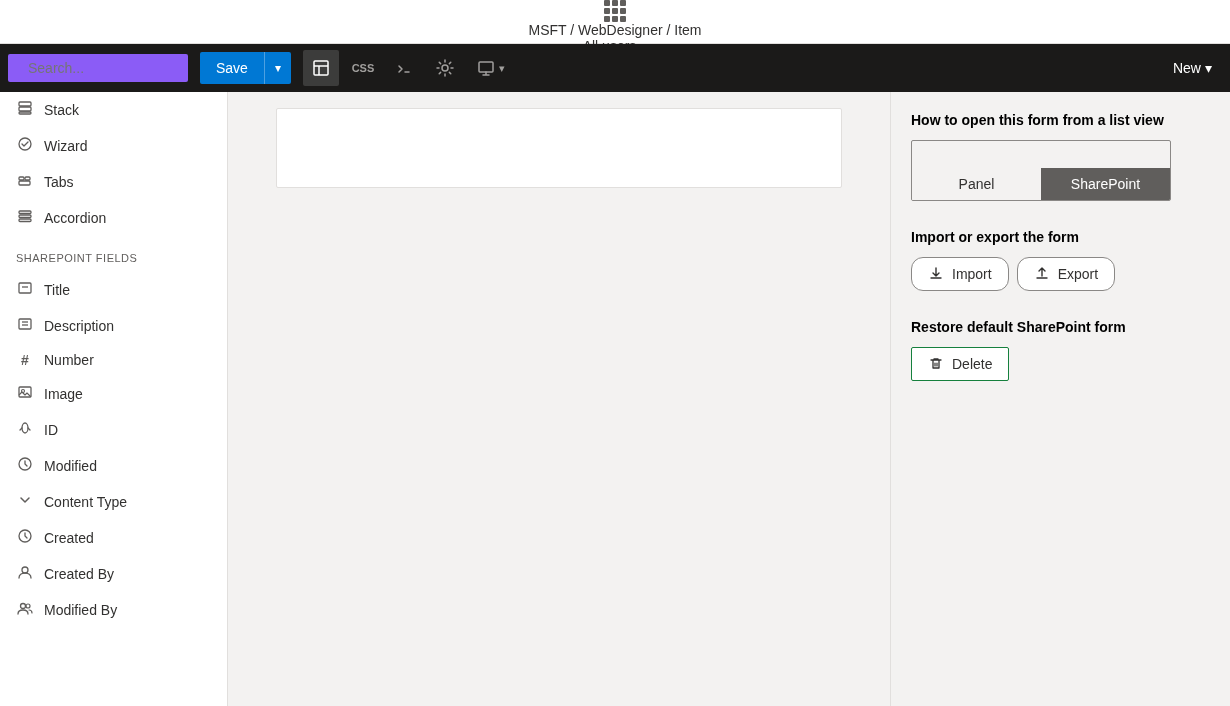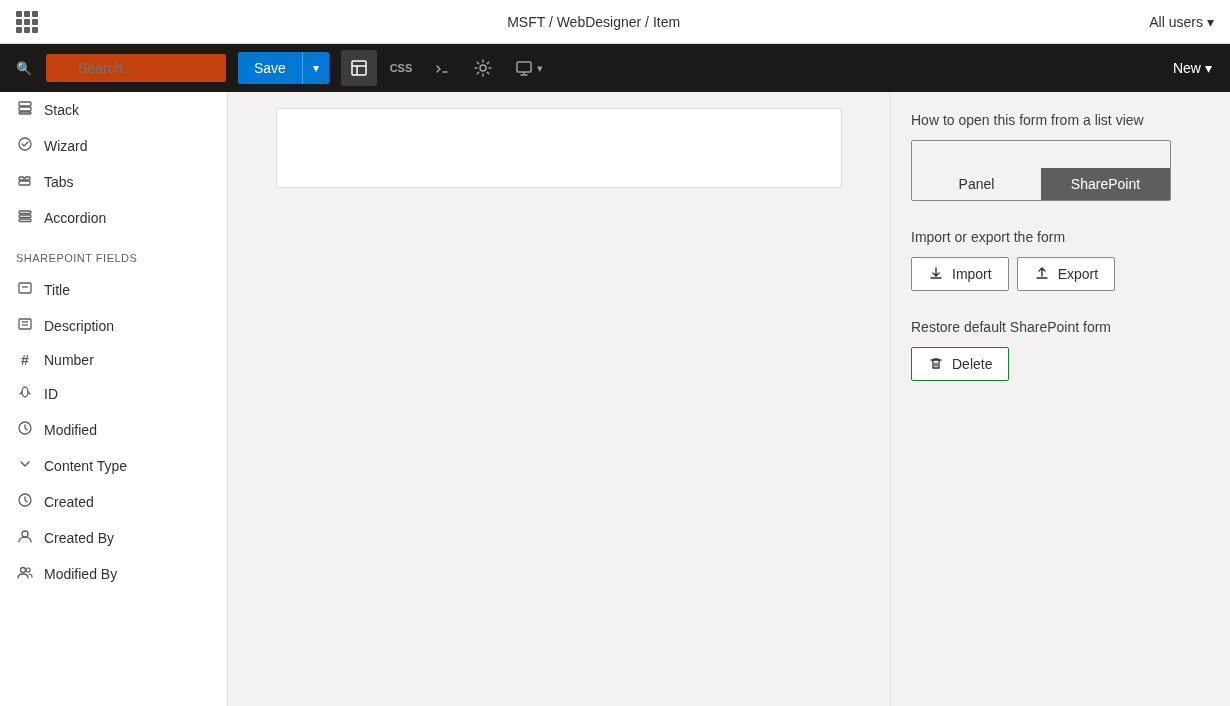--- a/index.html
+++ b/index.html
@@ -8,48 +8,48 @@
     
     .top-bar {
       height: 44px;
       background: #fff;
       display: flex;
       align-items: center;
       justify-content: space-between;
       padding: 0 16px;
       border-bottom: 1px solid #e1dfdd;
       flex-shrink: 0;
+      flex-direction: column;
     }
     .top-bar-left { display: flex; align-items: center; gap: 8px; }
     .top-bar-center { font-size: 14px; color: #323130; font-weight: 400; }
     .top-bar-right { display: flex; align-items: center; gap: 4px; font-size: 14px; color: #323130; cursor: pointer; }
     .grid-icon { width: 22px; height: 22px; display: grid; grid-template-columns: repeat(3,6px); grid-template-rows: repeat(3,6px); gap: 2px; cursor: pointer; }
     .grid-dot { background: #605e5c; border-radius: 1px; }
 
     
     .toolbar {
       height: 48px;
       background: #1b1a19;
       display: flex;
       align-items: center;
       padding: 0 8px;
       gap: 4px;
       flex-shrink: 0;
     }
     .search-box {
-      background: #c2410c;
-      border: none;
-      color: #fff;
-      padding: 6px 12px 6px 32px;
+      background: #8b5cf6;
+      border: none;
+      color: #fff;
+      padding: 6px 12px 6px 20px;
       border-radius: 2px;
       font-size: 14px;
       width: 180px;
       outline: none;
       position: relative;
-      margin-left: 38px;
     }
     .search-container {
       position: relative;
       display: flex;
       align-items: center;
     }
     .search-container .search-icon-inner {
       position: absolute;
       left: 8px;
       color: #a19f9d;
@@ -174,22 +174,22 @@
       width: 340px;
       background: #f3f2f1;
       border-left: 1px solid #e1dfdd;
       overflow-y: auto;
       flex-shrink: 0;
       padding: 20px 20px;
     }
     .panel-section { margin-bottom: 28px; }
     .panel-section-title {
       font-size: 14px;
-      font-weight: 400;
-      color: #404040;
+      font-weight: 700;
+      color: #000000;
       margin-bottom: 12px;
     }
     .form-open-options {
       display: flex;
       gap: 0;
       border: 1px solid #8a8886;
       border-radius: 2px;
       overflow: hidden;
       width: 260px;
     }
@@ -208,21 +208,21 @@
       background: #605e5c;
       color: #fff;
     }
     .action-btn {
       display: inline-flex;
       align-items: center;
       gap: 8px;
       padding: 8px 16px;
       background: #fff;
       border: 1px solid #8a8886;
-      border-radius: 2px;
+      border-radius: 12px;
       cursor: pointer;
       font-size: 14px;
       color: #323130;
     }
     .action-btn-group { display: flex; gap: 8px; }
     .delete-btn {
       display: inline-flex;
       align-items: center;
       gap: 8px;
       padding: 8px 16px;
@@ -384,20 +384,30 @@
           </svg>
       </span>
       <span>Description</span>
     </div>
 
     <div class="sidebar-item">
       <span class="sidebar-item-icon" style="font-size:14px;font-weight:700;color:#605e5c;">#</span>
       <span>Number</span>
     </div>
 
+    <div class="sidebar-item">
+      <span class="sidebar-item-icon">
+        <svg width="16" height="16" viewBox="0 0 16 16" fill="none">
+            <rect x="2" y="3" width="12" height="10" rx="1" stroke="#605e5c" stroke-width="1.3"></rect>
+            <circle cx="6" cy="7" r="1.5" stroke="#605e5c" stroke-width="1.1"></circle>
+            <path d="M2 11l3-3 3 3 2-2 4 4" stroke="#605e5c" stroke-width="1.1" stroke-linejoin="round"></path>
+          </svg>
+      </span>
+      <span>Image</span>
+    </div>
 
     <div class="sidebar-item">
       <span class="sidebar-item-icon">
         <svg width="16" height="16" viewBox="0 0 16 16" fill="none">
             <ellipse cx="8" cy="8" rx="3" ry="5" stroke="#605e5c" stroke-width="1.3"></ellipse>
             <line x1="5" y1="8" x2="3" y2="10" stroke="#605e5c" stroke-width="1.3" stroke-linecap="round"></line>
             <line x1="11" y1="8" x2="13" y2="10" stroke="#605e5c" stroke-width="1.3" stroke-linecap="round"></line>
           </svg>
       </span>
       <span>ID</span>

